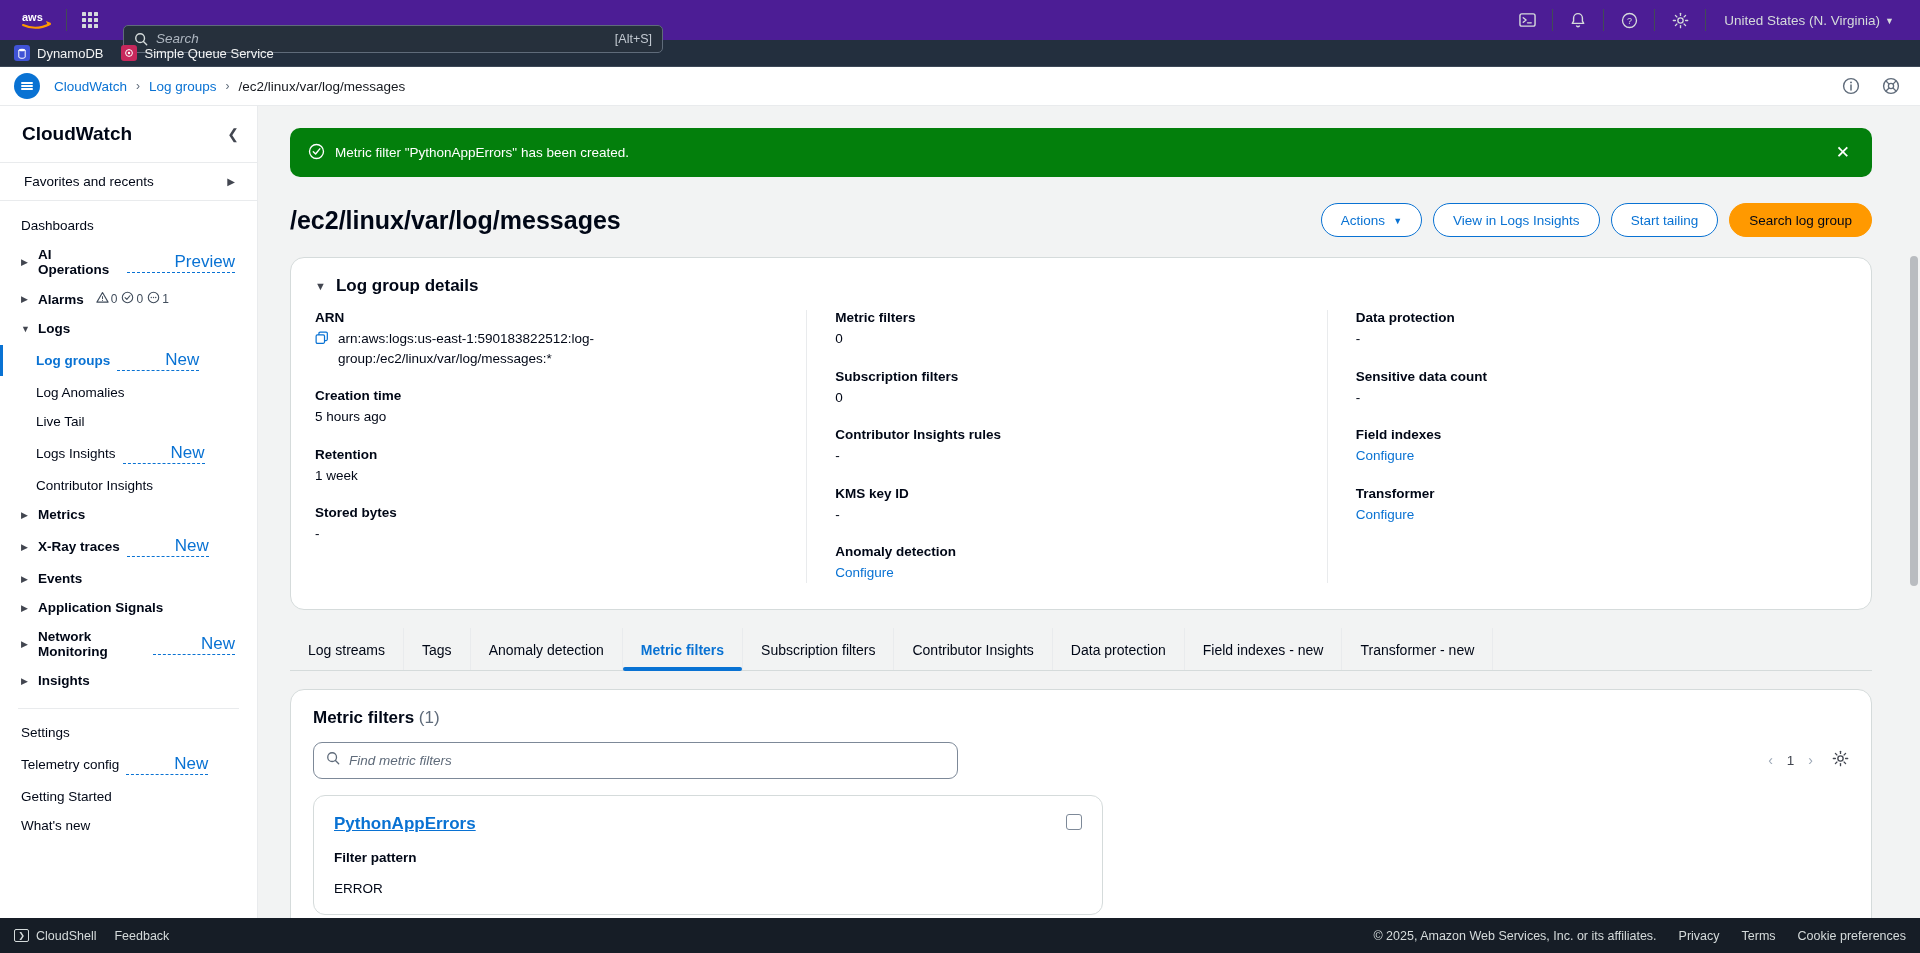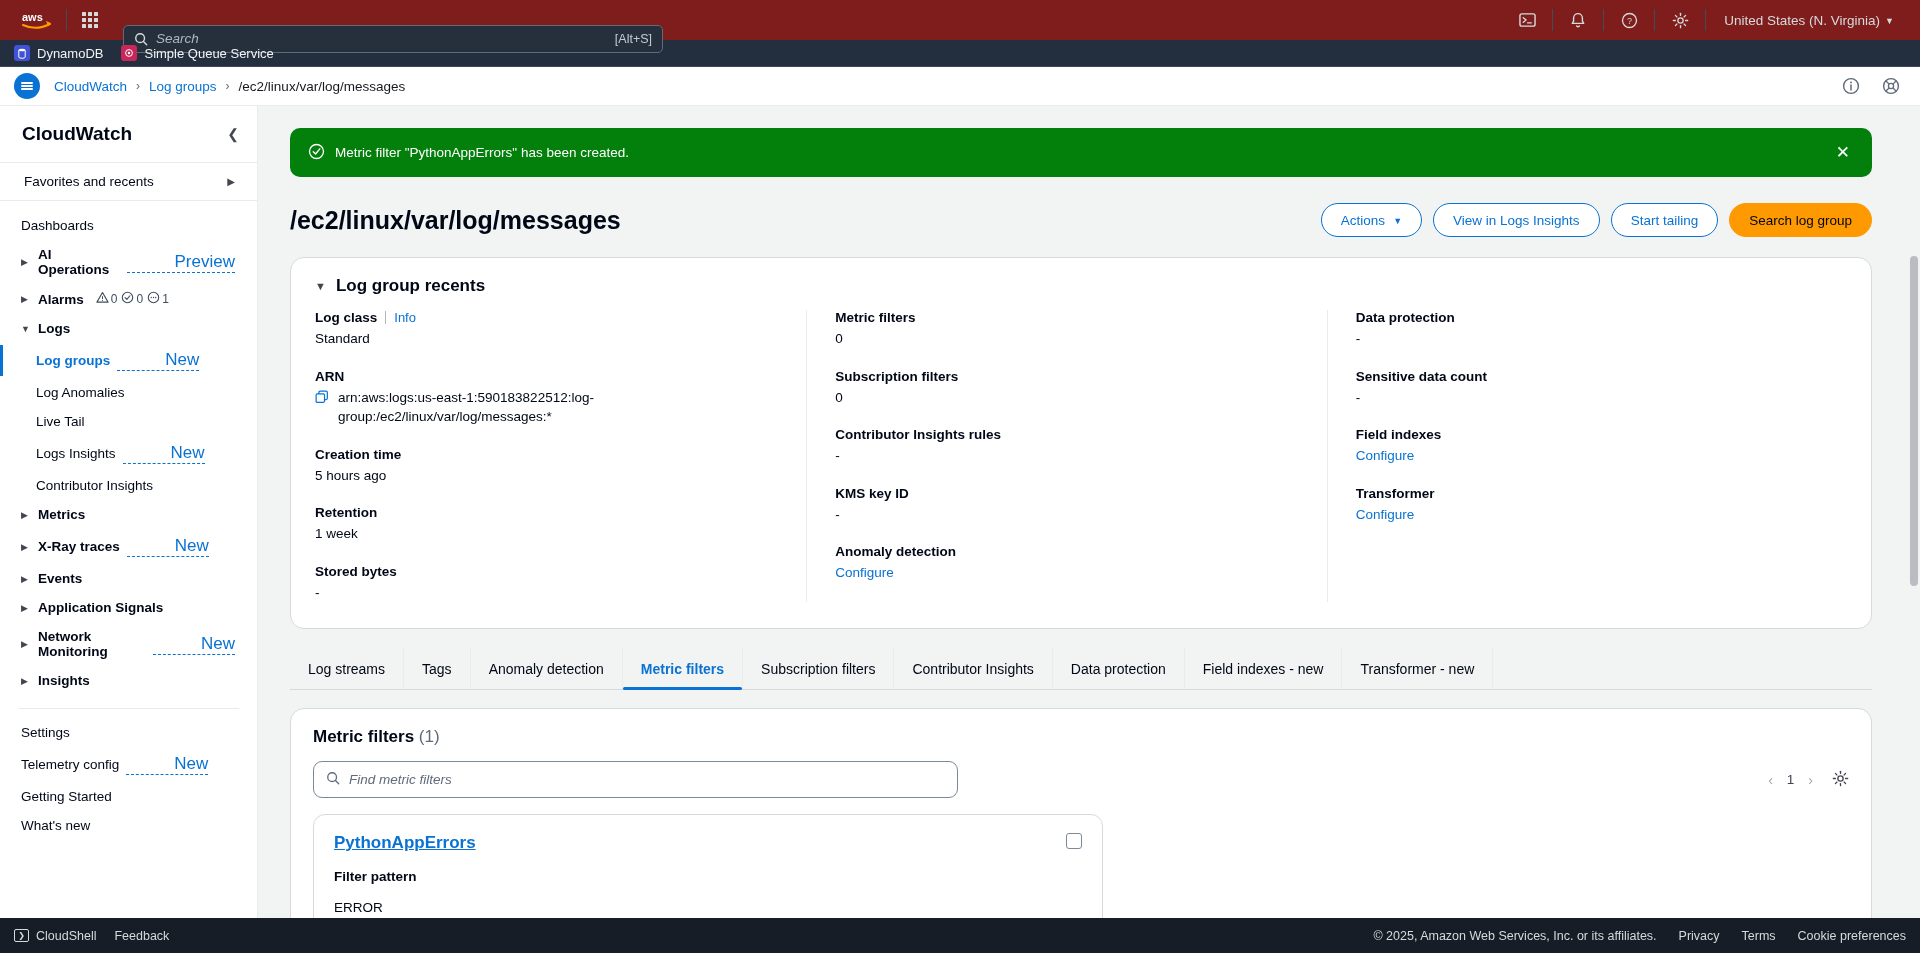--- a/index.html
+++ b/index.html
@@ -7,21 +7,21 @@
     width: 1920px; height: 953px;
     font-family: "Liberation Sans", sans-serif;
     background: #ffffff;
     overflow: hidden;
     color: #16191f;
   }
   body { position: relative; }
 
   
   .aws-nav {
-    height: 40px; background: #7f1d1d; display: flex; align-items: center;
+    height: 40px; background: #4c1d95; display: flex; align-items: center;
     padding: 0 14px; color: #fff; gap: 0px;
   }
   .aws-logo { width: 46px; display:flex; align-items:center; justify-content:center; cursor:pointer;}
   .aws-logo svg { display:block; }
   .nav-divider { width:1px; height:22px; background:#424b57; margin:0 6px; }
   .grid-icon { width: 34px; height: 30px; display:flex; align-items:center; justify-content:center; cursor:pointer;}
   .grid-icon .dots { display:grid; grid-template-columns: repeat(3,4px); grid-template-rows: repeat(3,4px); gap:2px; }
   .grid-icon .dots i { display:block; width:4px;height:4px;background:#d5dbdb; border-radius:0.5px;}
   .search-wrap {
     flex: 0 0 540px; margin-left: 16px; height: 28px; background:#26303c;
@@ -522,33 +522,25 @@
           </div>
           <div class="btn primary">
             <span>Search log group</span>
           </div>
         </div>
       </div>
 
       <div class="card">
         <div class="card-hd">
           <span class="tri">▼</span>
-          <h2>Log group recents</h2>
+          <h2>Log group details</h2>
         </div>
         <div class="detail-grid">
 
           <div class="dcol">
-            <div class="dfield">
-              <div class="dlabel">
-                <span>Log class</span>
-                <span class="divv"></span>
-                <span class="info">Info</span>
-              </div>
-              <div class="dval">Standard</div>
-            </div>
 
             <div class="dfield">
               <div class="dlabel">
                   <span>ARN</span>
                 </div>
               <div class="arn-line">
                 <span class="copy-ico">
                   <svg width="14" height="14" viewBox="0 0 15 15">
                       <rect x="4.2" y="1.2" width="9" height="9" rx="1.3" stroke="#0972d3" stroke-width="1.3" fill="none"></rect>
                       <rect x="1.2" y="4.2" width="9" height="9" rx="1.3" stroke="#0972d3" stroke-width="1.3" fill="#fff"></rect>

